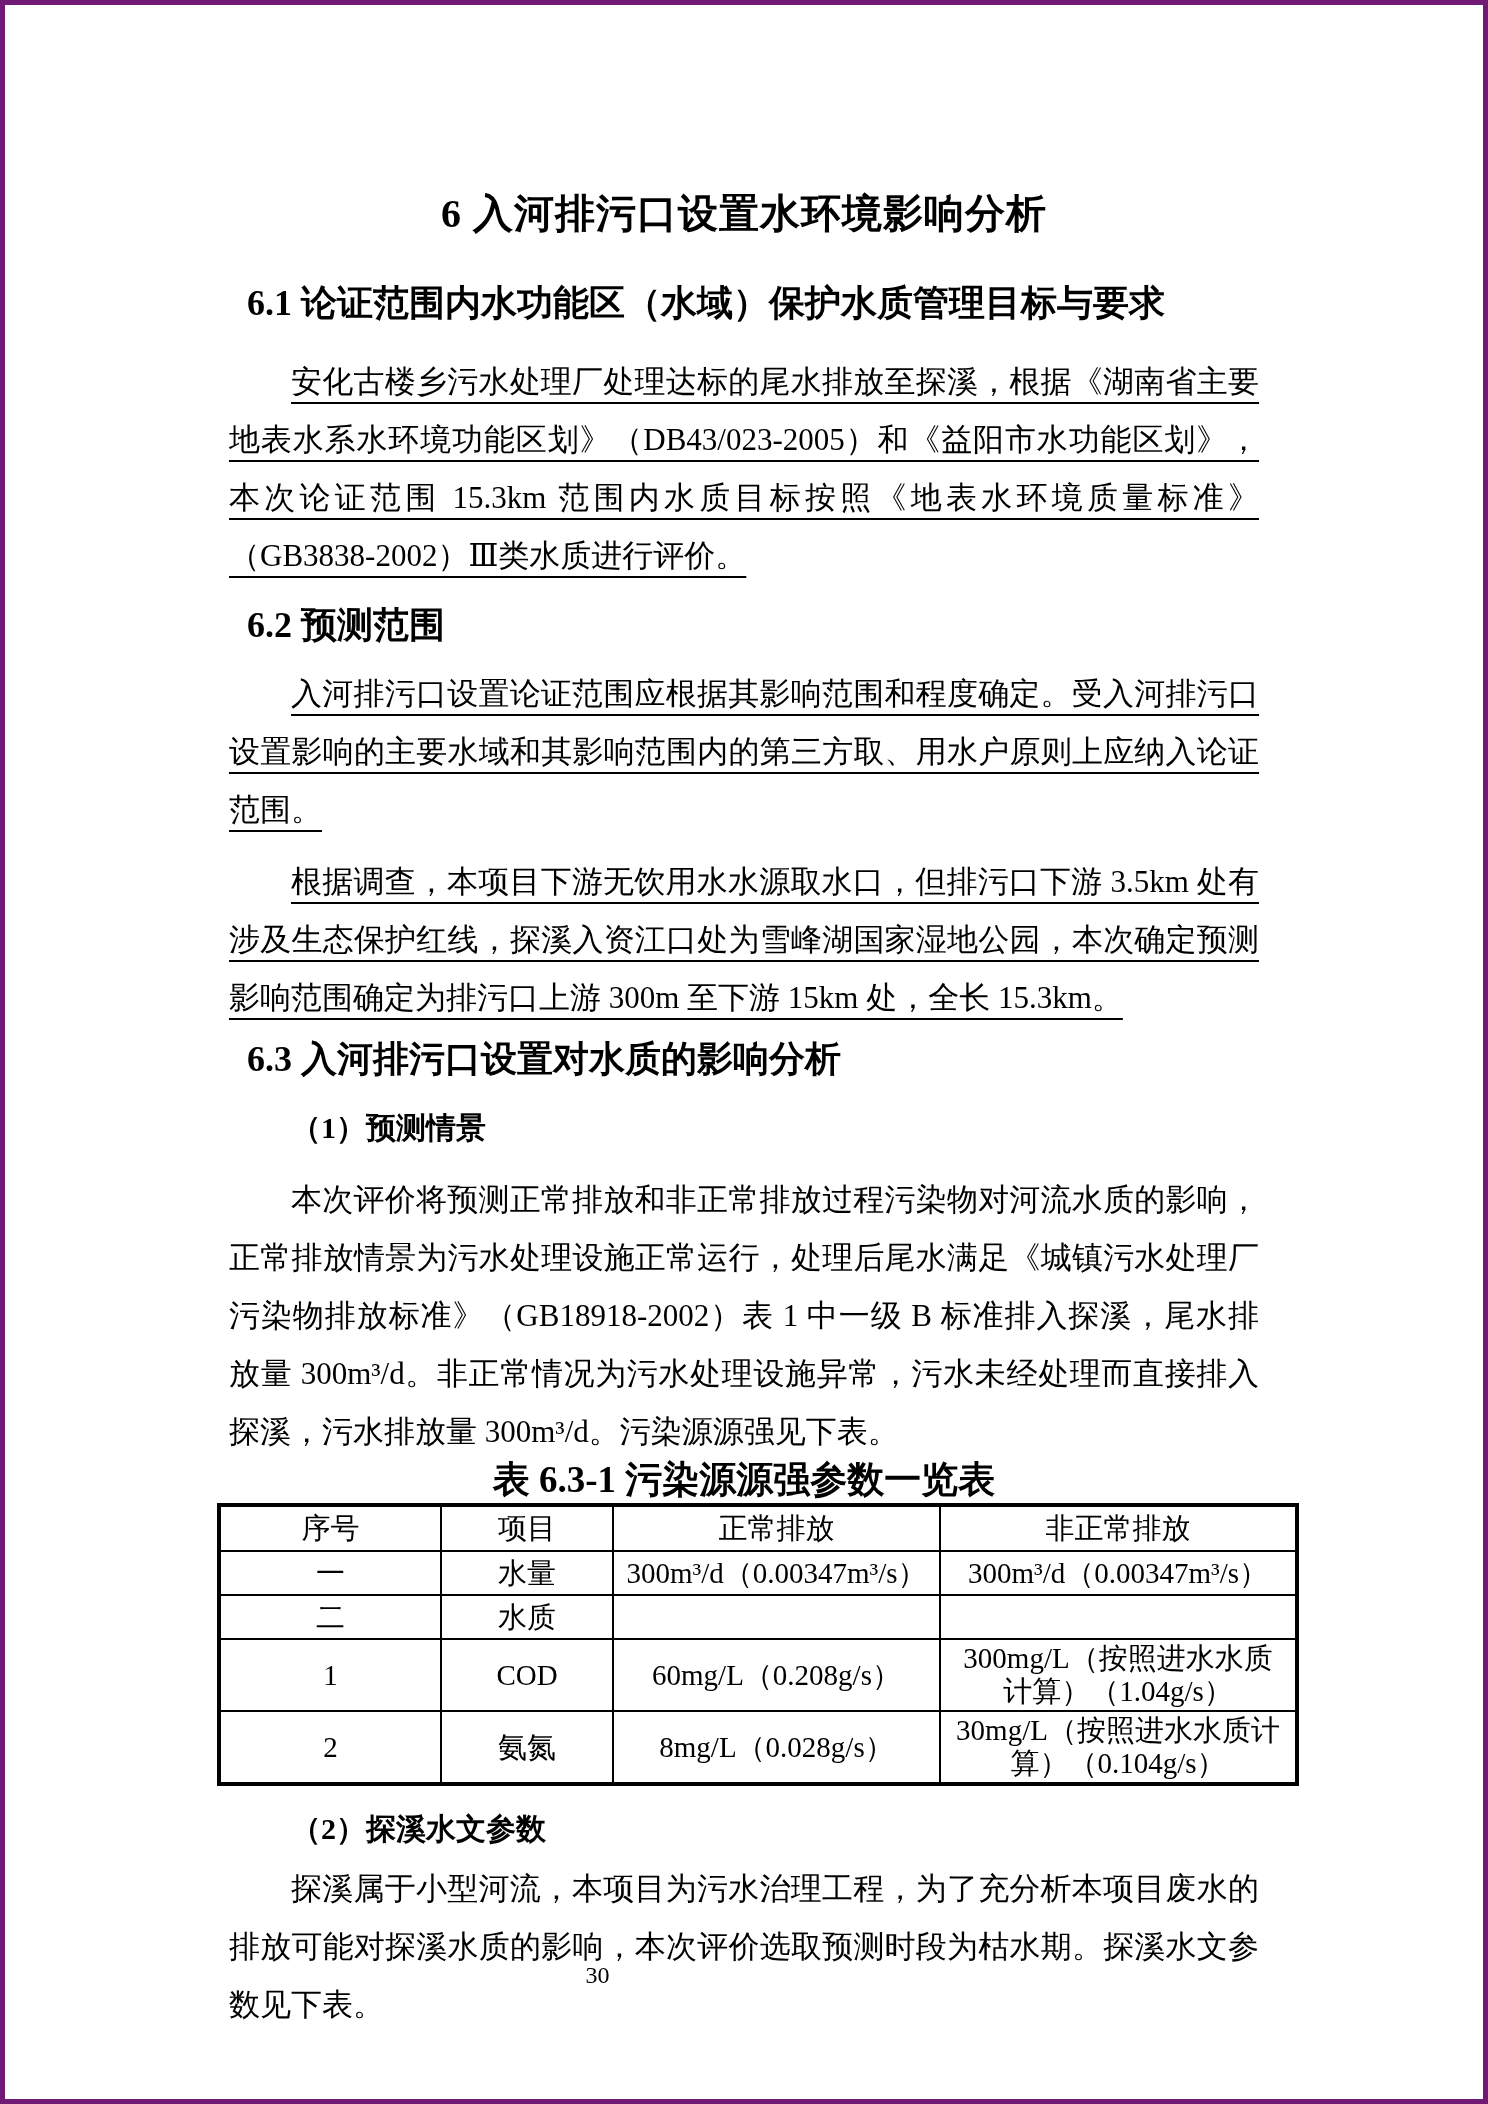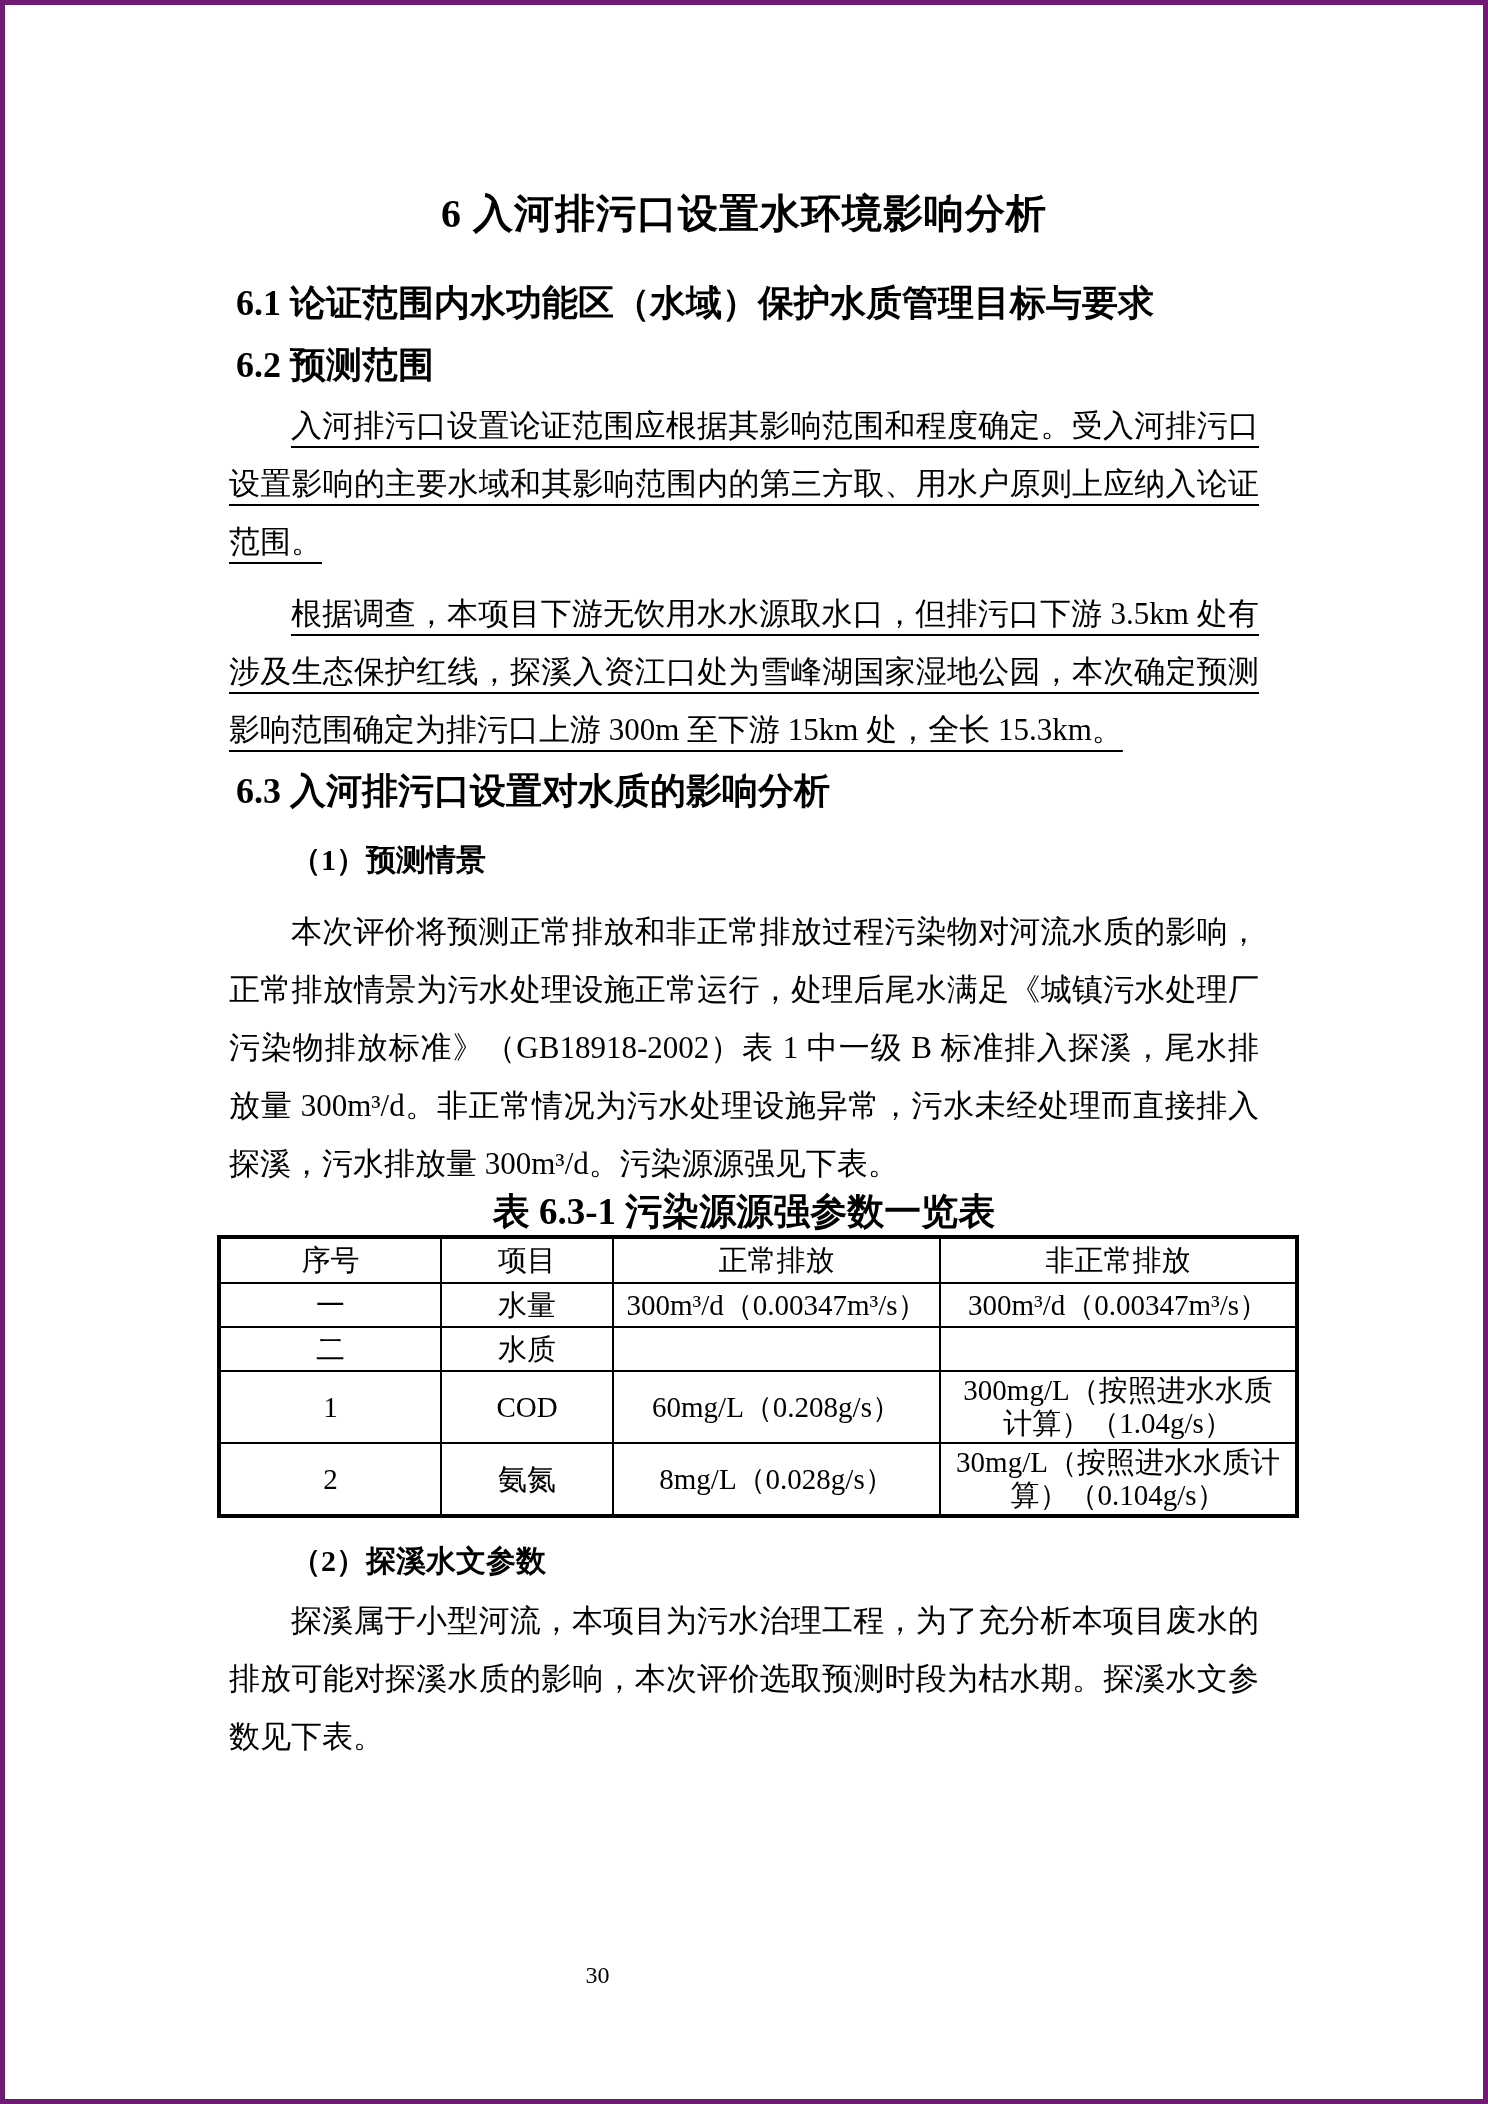--- a/index.html
+++ b/index.html
@@ -21,21 +21,21 @@
   }
   .doc-title {
     margin: 186px 0 0 0;
     font-size: 40px;
     font-weight: bold;
     line-height: 46px;
     text-align: center;
     letter-spacing: 1px;
   }
   .h2 {
-    margin: 7px;
+    margin: 18px;
     font-size: 36px;
     font-weight: bold;
     line-height: 44px;
     text-align: left;
   }
   #h61 { margin-top: 44px; }
   #h62 { margin-top: 18px; }
   #h63 { margin-top: 10px; }
   .body-p {
     margin: 0;
@@ -106,20 +106,21 @@
   }
 </style>
 </head>
 <body>
 
 <div class="page">
 
   <h1 class="doc-title">6 入河排污口设置水环境影响分析</h1>
 
   <h2 class="h2" id="h61">6.1 论证范围内水功能区（水域）保护水质管理目标与要求</h2>
+  <p class="body-p underlined" id="p61">安化古楼乡污水处理厂处理达标的尾水排放至探溪，根据《湖南省主要地表水系水环境功能区划》（DB43/023-2005）和《益阳市水功能区划》，本次论证范围 15.3km 范围内水质目标按照《地表水环境质量标准》（GB3838-2002）Ⅲ类水质进行评价。</p>
 
   <h2 class="h2" id="h62">6.2 预测范围</h2>
   <p class="body-p underlined" id="p62a">入河排污口设置论证范围应根据其影响范围和程度确定。受入河排污口设置影响的主要水域和其影响范围内的第三方取、用水户原则上应纳入论证范围。</p>
   <p class="body-p underlined" id="p62b">根据调查，本项目下游无饮用水水源取水口，但排污口下游 3.5km 处有涉及生态保护红线，探溪入资江口处为雪峰湖国家湿地公园，本次确定预测影响范围确定为排污口上游 300m 至下游 15km 处，全长 15.3km。</p>
 
   <h2 class="h2" id="h63">6.3 入河排污口设置对水质的影响分析</h2>
   <p class="sub-heading" id="sub1">（1）预测情景</p>
   <p class="body-p" id="p63">本次评价将预测正常排放和非正常排放过程污染物对河流水质的影响，正常排放情景为污水处理设施正常运行，处理后尾水满足《城镇污水处理厂污染物排放标准》（GB18918-2002）表 1 中一级 B 标准排入探溪，尾水排放量 300m³/d。非正常情况为污水处理设施异常，污水未经处理而直接排入探溪，污水排放量 300m³/d。污染源源强见下表。</p>
 
   <p class="tbl-caption">表 6.3-1 污染源源强参数一览表</p>

